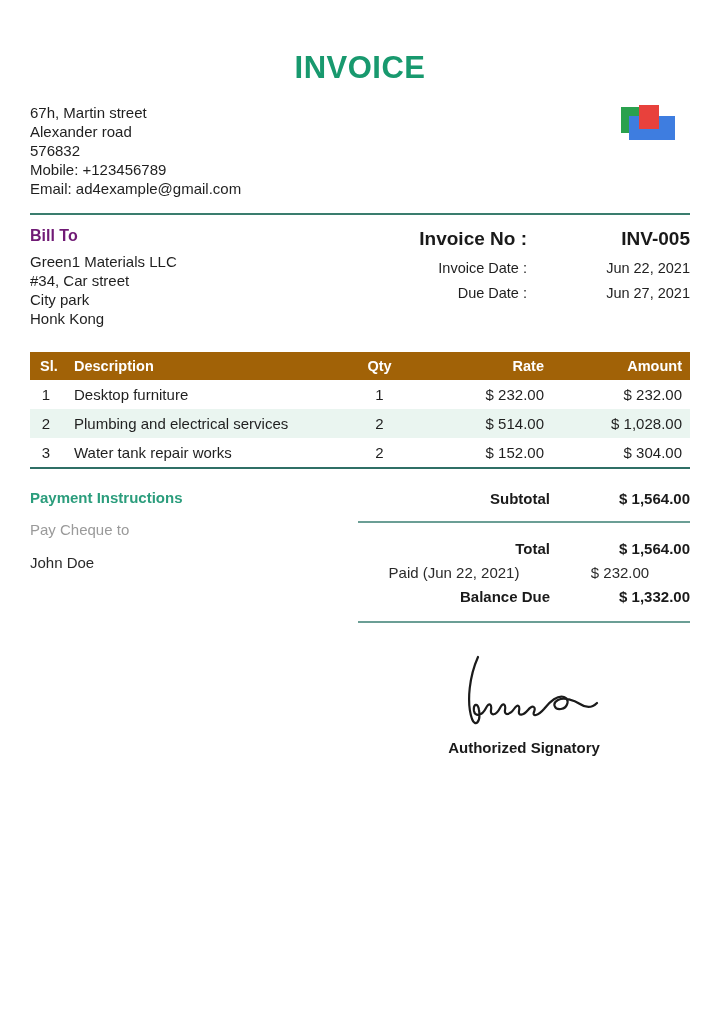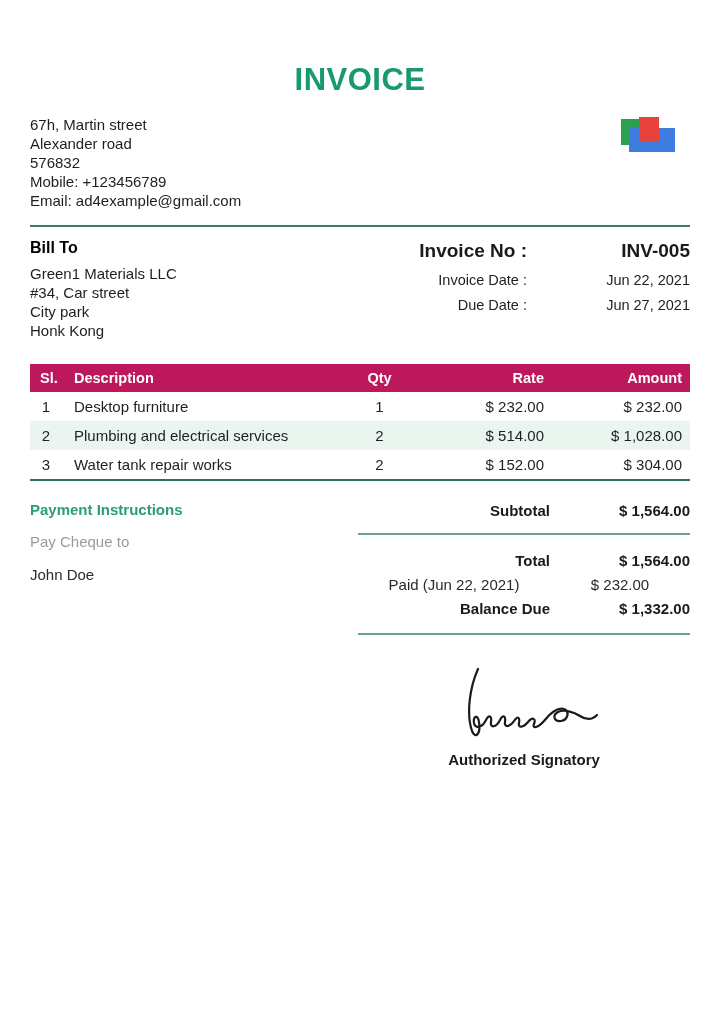--- a/index.html
+++ b/index.html
@@ -3,21 +3,21 @@
 <meta charset="utf-8">
 <style>
   * { margin: 0; padding: 0; box-sizing: border-box; }
   html, body { background: #ffffff; }
   body {
     width: 720px; height: 1018px;
     font-family: "Liberation Sans", sans-serif;
     color: #212121;
     overflow: hidden;
   }
-  .page { width: 720px; height: 846px; padding: 16px 30px; background: #fff; }
+  .page { width: 720px; height: 846px; padding: 4px 30px; background: #fff; }
 
   
   .invoice-title {
     padding-top: 46px;
     text-align: center;
     font-size: 31px;
     font-weight: bold;
     color: #18996e;
     letter-spacing: 0.5px;
   }
@@ -35,35 +35,35 @@
   }
   .logo-sq { position: absolute; }
   .logo-sq.green { left: 66px; top: 2px; width: 23px; height: 26px; background: #2aa14e; z-index: 1; }
   .logo-sq.blue  { left: 74px; top: 11px; width: 46px; height: 24px; background: #3e7de0; z-index: 2; }
   .logo-sq.red   { left: 84px; top: 0px;  width: 20px; height: 24px; background: #e8413c; z-index: 3; }
 
   .divider { border: none; border-top: 2px solid #3a7d6e; margin-top: 15px; }
 
   
   .billto-row { display: flex; justify-content: space-between; margin-top: 12px; }
-  .billto-label { font-size: 16px; font-weight: bold; color: #000000; margin-bottom: 7px; }
+  .billto-label { font-size: 16px; font-weight: bold; color: #701a75; margin-bottom: 7px; }
   .billto-line { font-size: 15px; line-height: 19px; color: #1f1f1f; }
 
   .meta-col { width: 332px; }
   .meta-row { display: flex; justify-content: flex-end; align-items: flex-end; }
   .meta-row.main { margin-top: 1px; }
   .meta-label-main { flex: 1; text-align: right; font-size: 19px; font-weight: bold; color: #1a1a1a; }
   .meta-value-main { width: 163px; text-align: right; font-size: 19px; font-weight: bold; color: #1a1a1a; }
   .meta-label { flex: 1; text-align: right; font-size: 14.5px; color: #1f1f1f; line-height: 25px; }
   .meta-value { width: 163px; text-align: right; font-size: 14.5px; color: #1f1f1f; line-height: 25px; }
 
   
   table.items { width: 100%; border-collapse: collapse; margin-top: 24px; font-size: 15px; }
   table.items th {
-    background: #be185d; color: #ffffff; font-weight: bold; font-size: 14.5px;
+    background: #a16207; color: #ffffff; font-weight: bold; font-size: 14.5px;
     padding: 6px 8px;
   }
   table.items td { padding: 6px 8px; color: #1f1f1f; }
   .col-sl { width: 36px; text-align: left; padding-left: 10px !important; }
   .col-desc { text-align: left; }
   .col-qty { width: 105px; text-align: center; }
   .col-rate { width: 120px; text-align: right; }
   .col-amount { width: 138px; text-align: right; }
   tr.stripe { background: #eaf5f0; }
   table.items tbody { border-bottom: 2px solid #2f6f66; }

